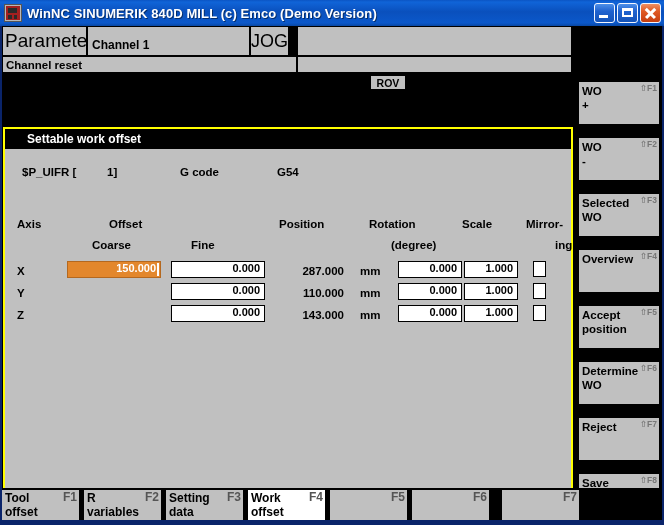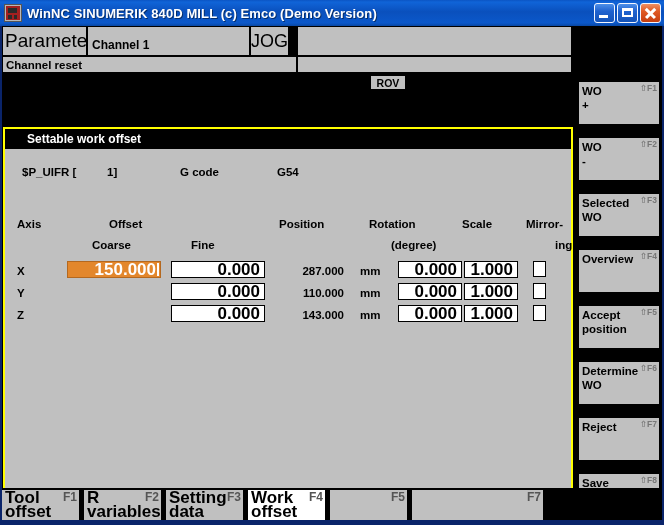--- a/index.html
+++ b/index.html
@@ -50,41 +50,41 @@
   .panel-frame{position:absolute;left:1px;top:101px;width:570px;height:372px;
                border:2px solid #ffff00;box-sizing:border-box;background:#000;}
   .panel-title{position:absolute;left:3px;top:103px;width:566px;height:20px;
                background:#000;color:#fff;font-size:12px;font-weight:bold;
                display:flex;align-items:center;padding-left:22px;box-sizing:border-box;}
   .panel-body{position:absolute;left:3px;top:123px;width:566px;height:348px;background:#c0c0c0;}
 
   
   .lbl{position:absolute;color:#000;font-size:11.5px;font-weight:bold;white-space:nowrap;}
   .fld{position:absolute;background:#fff;border:1px solid #000;box-sizing:border-box;
-       height:17px;font-size:17px;font-weight:bold;color:#000;
-       display:flex;align-items:center;justify-content:flex-end;padding-right:4px;}
+       height:17px;font-size:11px;font-weight:bold;color:#000;
+       display:flex;justify-content:flex-end;padding-right:4px;}
   .fld.sel{background:#e3872c;color:#fff;border-color:#b4681f;}
   .fld.sel .caret{position:absolute;right:1px;top:1px;width:2px;height:13px;background:#fff;}
   .val{position:absolute;color:#000;font-size:11.5px;font-weight:bold;text-align:right;}
   .chk{position:absolute;width:13px;height:16px;background:#fff;border:1px solid #000;box-sizing:border-box;}
 
   
   .vkeys{position:absolute;left:574px;top:26px;width:86px;height:462px;}
   .vkey{position:absolute;left:3px;width:80px;height:42px;background:#c0c0c0;
         box-sizing:border-box;color:#000;}
   .vkey .kt{position:absolute;left:3px;top:2px;right:3px;font-size:11.5px;
             font-weight:bold;line-height:14px;}
   .vkey .fn{position:absolute;right:2px;top:1px;font-size:8.5px;font-weight:bold;color:#777;}
 
   
   .hkeys{position:absolute;left:0;top:462px;width:660px;height:34px;background:#000;}
   .hkey{position:absolute;top:2px;width:77px;height:30px;background:#c0c0c0;
         box-sizing:border-box;color:#000;}
   .hkey.active{background:#ffffff;}
-  .hkey .kt{position:absolute;left:3px;top:1px;right:2px;font-size:17px;
+  .hkey .kt{position:absolute;left:3px;top:1px;right:2px;font-size:12px;
             font-weight:bold;line-height:14px;}
   .hkey .fn{position:absolute;right:2px;top:0px;font-size:12px;font-weight:bold;color:#555;}
 
   .botline{position:absolute;left:0;top:520px;width:664px;height:5px;background:#0a246a;}
 </style>
 </head>
 <body>
 
 <div class="win">
 
@@ -240,21 +240,21 @@
         <div class="kt"><span>Work</span><br><span>offset</span></div>
       </div>
       <div class="hkey" style="left:328px;">
         <div class="fn">F5</div>
         <div class="kt"><span></span><br><span></span></div>
       </div>
       <div class="hkey" style="left:410px;">
         <div class="fn">F6</div>
         <div class="kt"><span></span><br><span></span></div>
       </div>
-      <div class="hkey" style="left:464px;padding-left:47px;">
+      <div class="hkey" style="left:500px;padding-left:47px;">
         <div class="fn">F7</div>
         <div class="kt"><span></span><br><span></span></div>
       </div>
     </div>
 
   </div>
   <div class="botline"></div>
 </div>
 
 </body></html>

